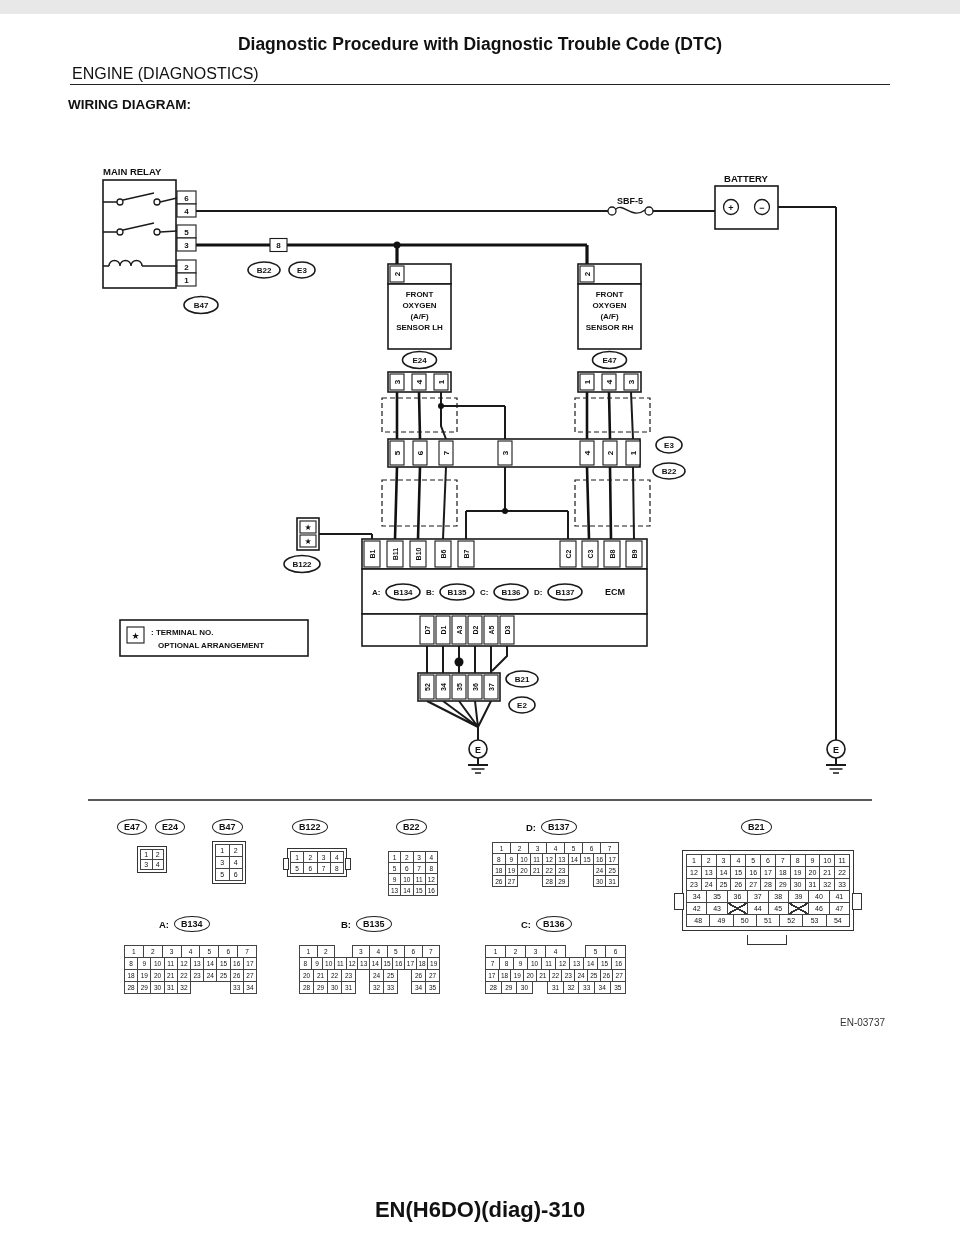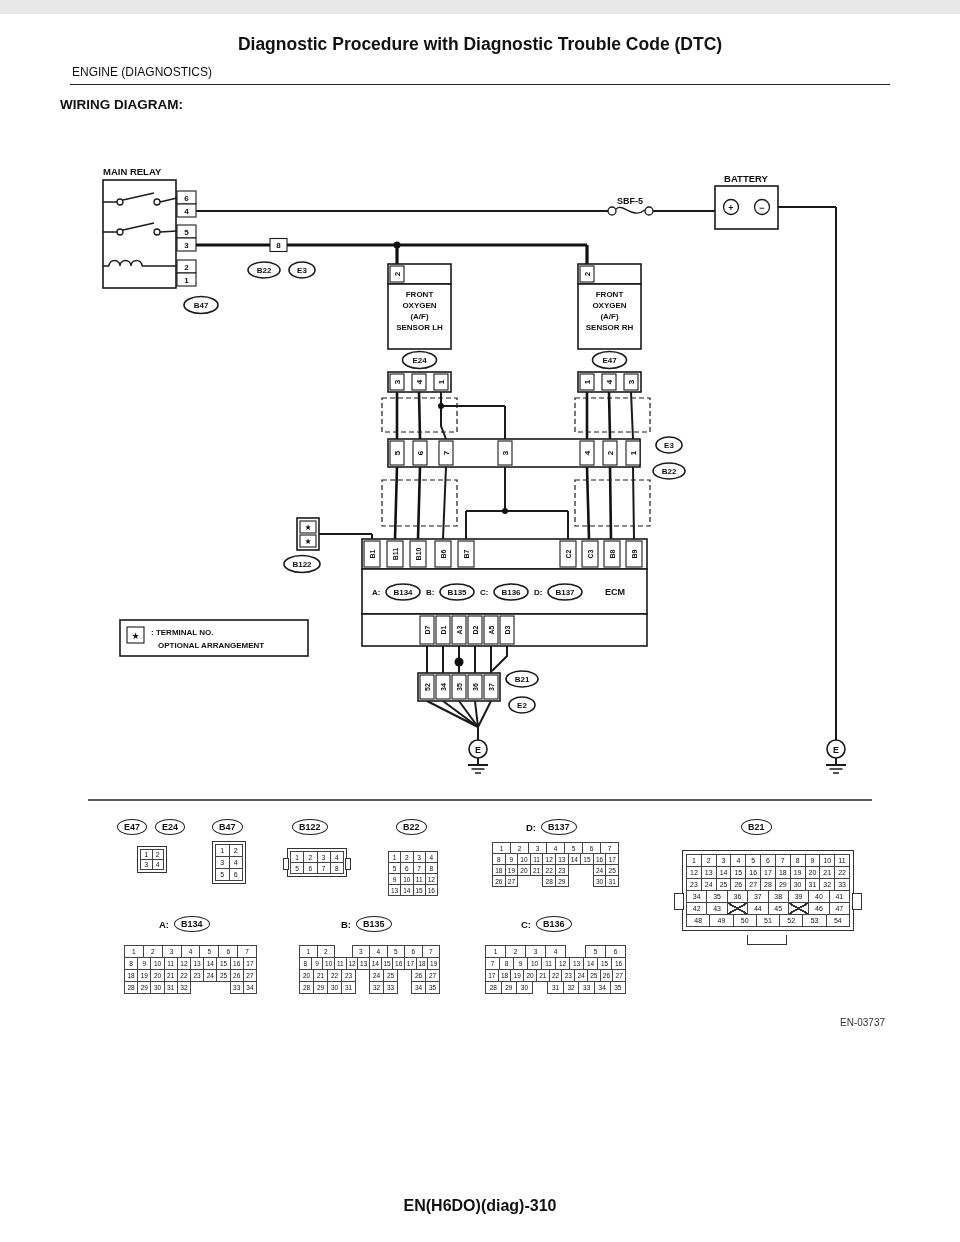--- a/index.html
+++ b/index.html
@@ -1,22 +1,22 @@
 <!DOCTYPE html>
 <html><head>
 <meta charset="utf-8">
 <style>
   html,body{margin:0;padding:0;background:#e8e8e8;}
   .page{position:relative;width:960px;height:1242px;background:#fff;margin:14px auto;
         font-family:"Liberation Sans",sans-serif;color:#111;overflow:hidden;}
   .title{position:absolute;top:20px;left:0;width:100%;text-align:center;
          font-size:17.5px;font-weight:bold;}
-  .subtitle{position:absolute;top:51px;left:72px;font-size:12px;}
+  .subtitle{position:absolute;top:51px;left:72px;font-size:16px;}
   .header-rule{position:absolute;top:70px;left:70px;width:820px;border-top:1.6px solid #222;}
-  .section-heading{position:absolute;top:83px;left:60px;font-size:13.5px;font-weight:bold;}
+  .section-heading{position:absolute;top:83px;left:68px;font-size:13.5px;font-weight:bold;}
   svg.diagram{position:absolute;top:115px;left:0;}
   svg.diagram text{font-family:"Liberation Sans",sans-serif;fill:#111;}
   .t7{font-size:7px;font-weight:bold;}
   .t8{font-size:8px;font-weight:bold;}
   .t9{font-size:9px;font-weight:bold;}
   .t95{font-size:9.5px;font-weight:bold;}
   .w15{stroke:#1a1a1a;stroke-width:1.4;fill:none;}
   .w2{stroke:#1a1a1a;stroke-width:2;fill:none;}
   .w25{stroke:#111;stroke-width:2.6;fill:none;}
   .w3{stroke:#111;stroke-width:3.2;fill:none;}
@@ -64,21 +64,21 @@
       border-top:none;background:#fff;}
   .g-b134{left:124px;top:136px;width:133px;}
   .g-b134 .pin-row{height:13px;}
   .g-b135{left:299px;top:136px;width:141px;}
   .g-b135 .pin-row{height:13px;}
   .g-b136{left:485px;top:136px;width:141px;}
   .g-b136 .pin-row{height:13px;}
 
   .figure-code{position:absolute;top:1003px;left:840px;font-size:10px;color:#333;}
   .footer-code{position:absolute;top:1183px;left:0;width:100%;text-align:center;
-               font-size:16px;font-weight:bold;}
+               font-size:22px;font-weight:bold;}
   .watermark{position:absolute;top:1210px;right:6px;font-size:21px;color:#b9b9b9;}
 </style>
 </head>
 <body>
 
 <div class="page">
 
   <div class="title">Diagnostic Procedure with Diagnostic Trouble Code (DTC)</div>
   <div class="subtitle">ENGINE (DIAGNOSTICS)</div>
   <div class="header-rule"></div>

